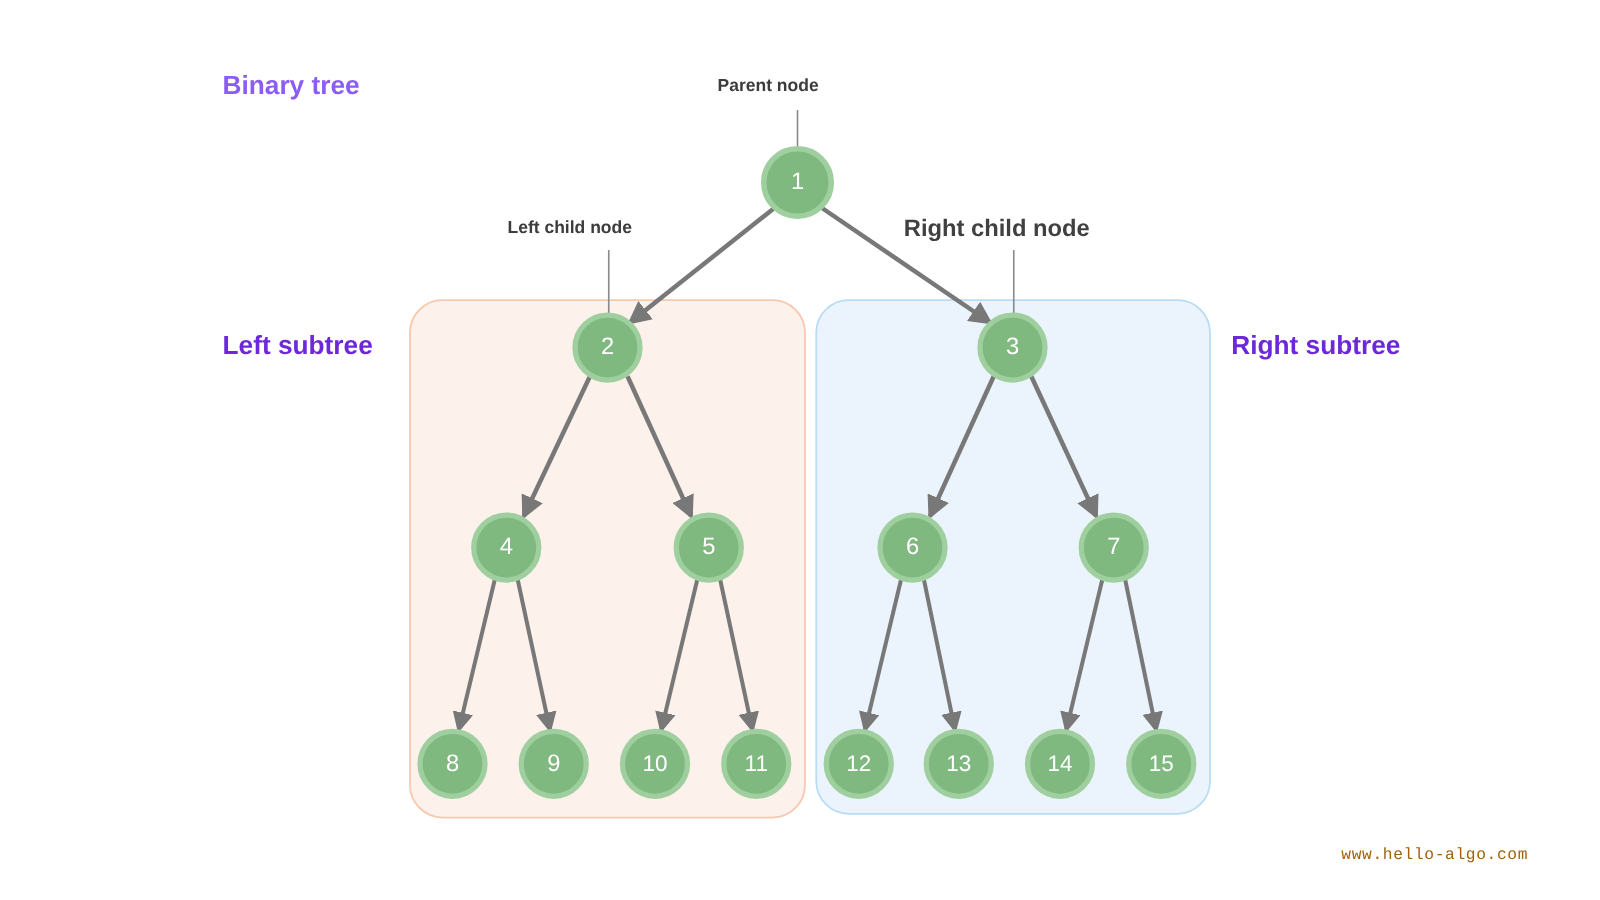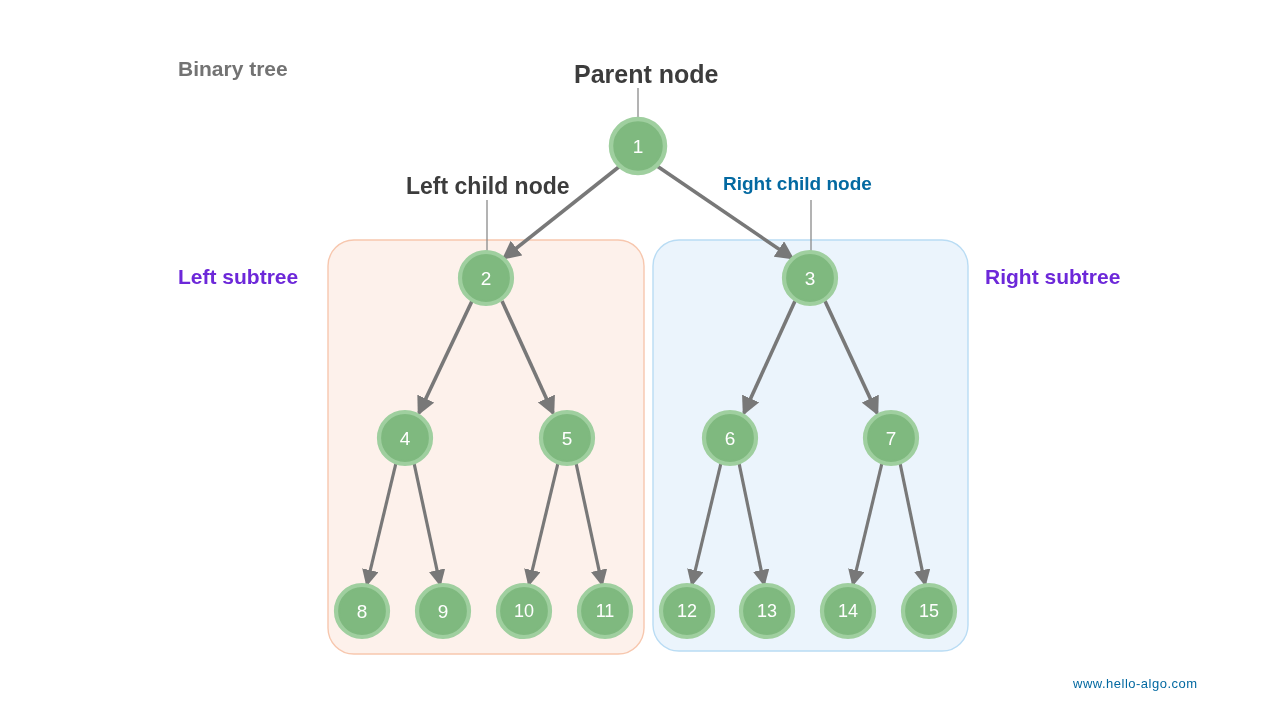--- a/index.html
+++ b/index.html
@@ -24,59 +24,59 @@
   .lbl {
     position: absolute;
     font-family: "Liberation Sans", sans-serif;
     font-weight: bold;
     white-space: nowrap;
   }
   #title-binary-tree {
     left: 178px;
     top: 57px;
     font-size: 21px;
-    color: #737373;
+    color: #8b5cf6;
   }
   #label-left-subtree {
     left: 178px;
     top: 265px;
     font-size: 21px;
     color: #6d28d9;
   }
   #label-right-subtree {
     left: 985px;
     top: 265px;
     font-size: 21px;
     color: #6d28d9;
   }
   #label-parent-node {
     left: 574px;
     top: 60px;
-    font-size: 25px;
+    font-size: 14px;
     color: #3c3c3c;
   }
   #label-left-child-node {
     left: 406px;
     top: 173px;
-    font-size: 23px;
+    font-size: 14px;
     color: #3c3c3c;
   }
   #label-right-child-node {
     left: 723px;
     top: 173px;
     font-size: 19px;
-    color: #0369a1;
+    color: #404040;
   }
   #watermark {
     position: absolute;
     left: 1073px;
     top: 676px;
-    font-family: Liberation Sans, sans-serif;
+    font-family: Liberation Mono, monospace;
     font-size: 13px;
-    color: #0369a1;
+    color: #a16207;
     letter-spacing: 0.5px;
     text-align: right;
   }
   .node-num {
     font-family: "Liberation Sans", sans-serif;
     font-size: 19px;
     fill: #ffffff;
   }
   .node-num.wide { font-size: 18px; }
 </style>

